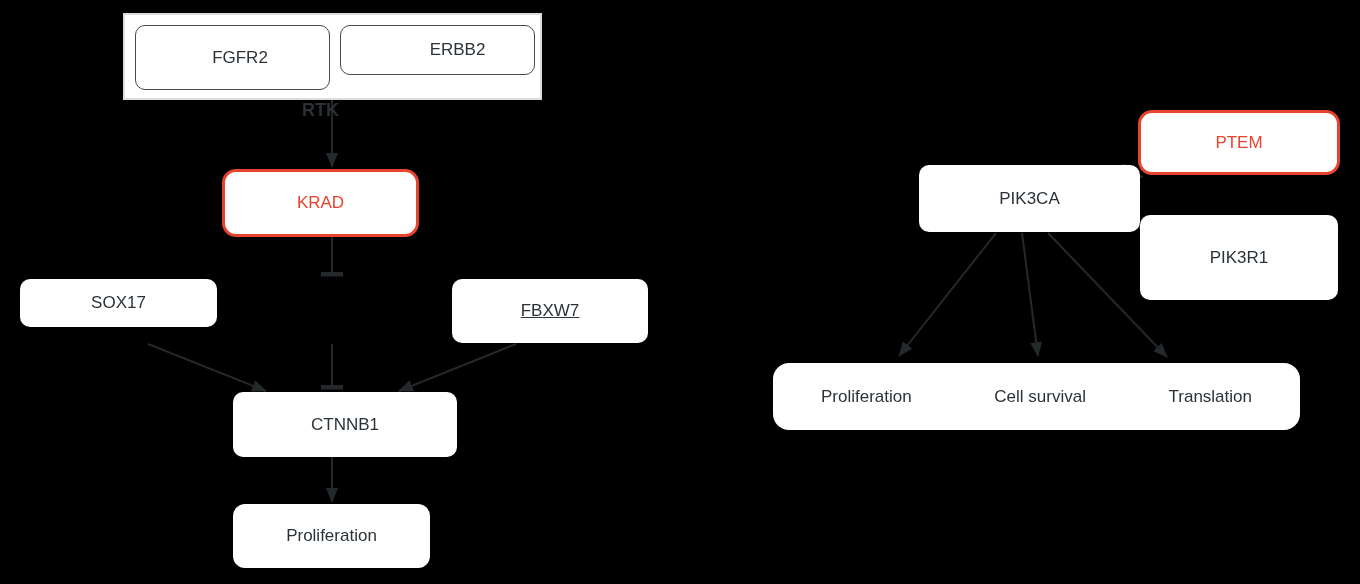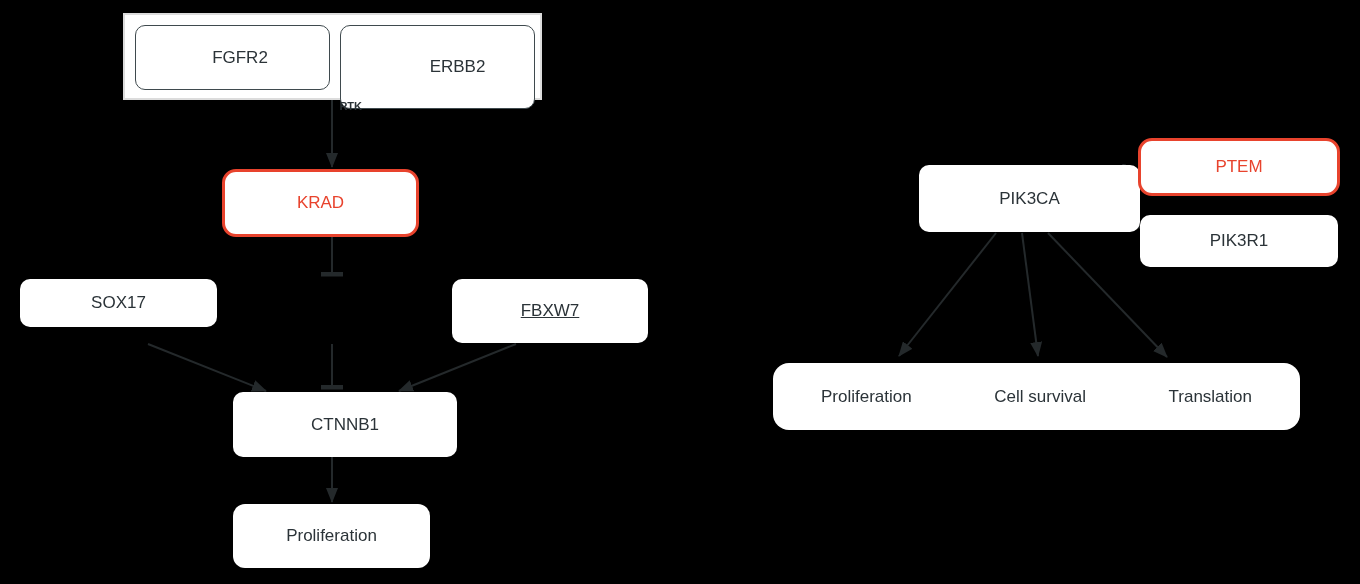--- a/index.html
+++ b/index.html
@@ -37,22 +37,22 @@
     background:#ffffff;
     border:1px solid #3f4a4e;
     border-radius:10px;
     display:flex;align-items:center;justify-content:center;
     color:#2b3338;font-size:17px;
     box-sizing:border-box;
   }
   .complex-label{
     position:absolute;
     color:#2a3236;
-    font-size:11px;font-weight:600;
-    text-align:right;
+    font-size:18px;font-weight:600;
+    text-align:left;
   }
   .outcomes{
     position:absolute;
     left:773px;top:363px;width:527px;height:67px;
     background:#ffffff;border-radius:16px;
     display:flex;align-items:center;justify-content:space-between;
     padding:0 48px;box-sizing:border-box;
     color:#2b3338;font-size:17px;
   }
   .wide{border-radius:12px;}
@@ -86,21 +86,21 @@
       <line x1="996" y1="233" x2="899" y2="356" marker-end="url(#arrow)"></line>
       <line x1="1022" y1="233" x2="1038" y2="356" marker-end="url(#arrow)"></line>
       <line x1="1048" y1="233" x2="1167" y2="357" marker-end="url(#arrow)"></line>
     </g>
   </svg>
 
   <div class="complex" style="left:123px;top:13px;width:419px;height:87px;">
     <div class="member" style="left:10px;top:10px;width:195px;height:65px;padding-left:15px;">
       <span>FGFR2</span>
     </div>
-    <div class="member" style="left:215px;top:10px;width:195px;height:84px;padding-left:40px;">
+    <div class="member" style="left:215px;top:10px;width:195px;height:50px;padding-left:40px;">
       <span>ERBB2</span>
     </div>
   </div>
   <div class="complex-label" style="left:302px;top:100px;width:60px;">RTK</div>
 
   <div class="node highlight" style="left:222px;top:169px;width:197px;height:68px;">
     <span>KRAD</span>
   </div>
 
   <div class="node" style="left:20px;top:279px;width:197px;height:48px;">
@@ -117,25 +117,25 @@
   </div>
 
   <div class="node wide" style="left:233px;top:504px;width:197px;height:64px;">
     <span>Proliferation</span>
   </div>
 
   <div class="node" style="left:919px;top:165px;width:221px;height:67px;">
     <span>PIK3CA</span>
   </div>
 
-  <div class="node highlight" style="left:1138px;top:110px;width:202px;height:58px;margin-top:28px;">
+  <div class="node highlight" style="left:1138px;top:110px;width:202px;height:65px;">
     <span>PTEM</span>
   </div>
 
-  <div class="node" style="left:1140px;top:215px;width:198px;height:52px;">
+  <div class="node" style="left:1140px;top:215px;width:198px;height:85px;">
     <span>PIK3R1</span>
   </div>
 
   <div class="outcomes">
     <span>Proliferation</span>
     <span>Cell survival</span>
     <span>Translation</span>
   </div>
 
 </div>

